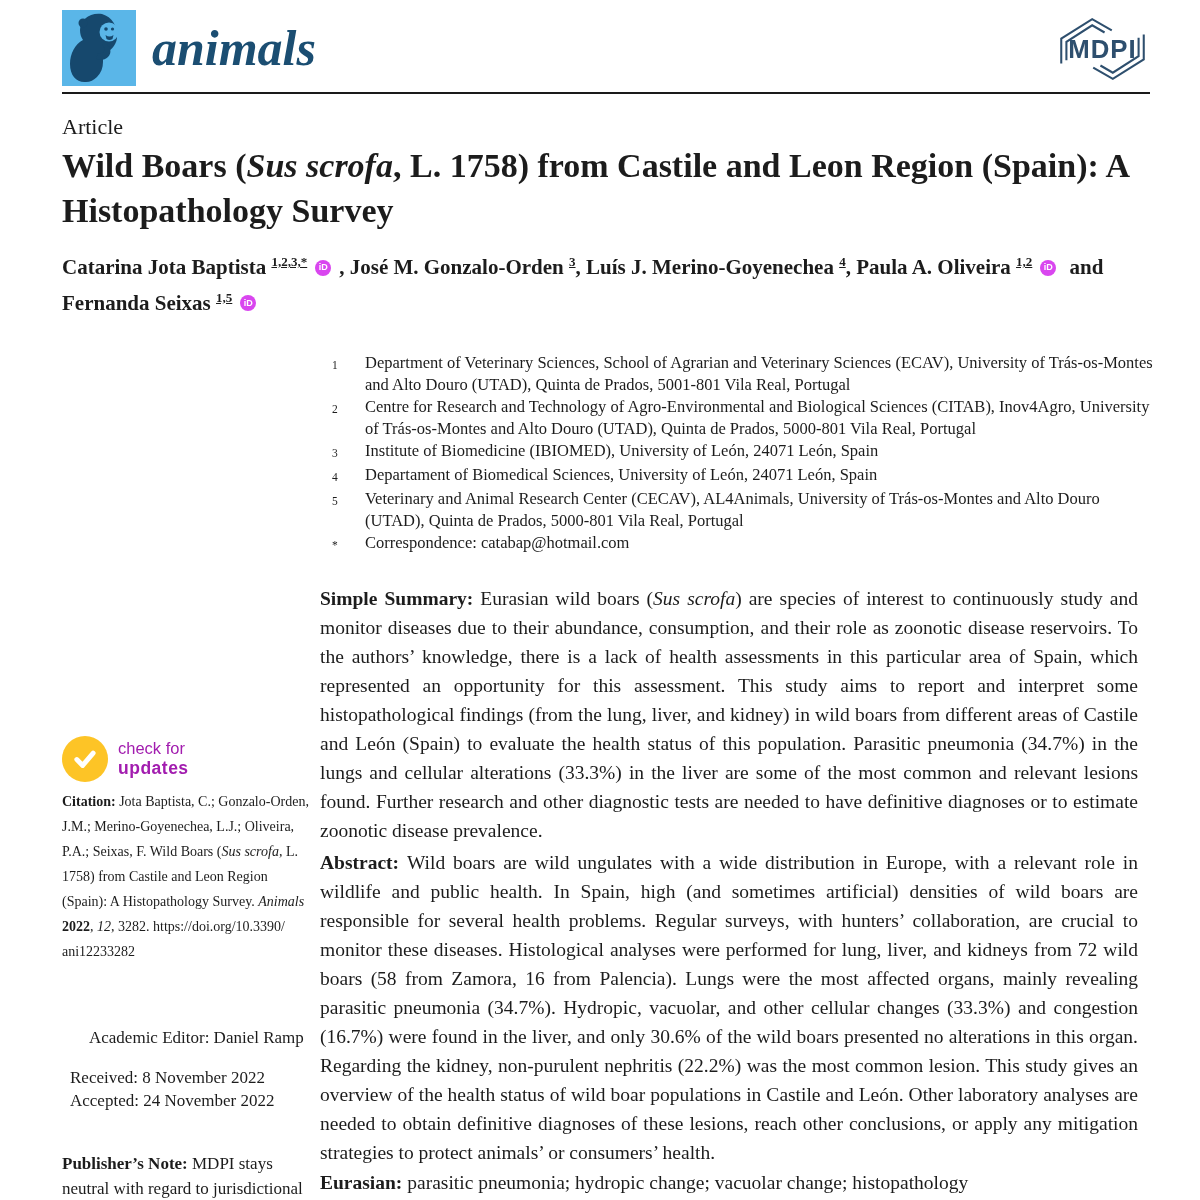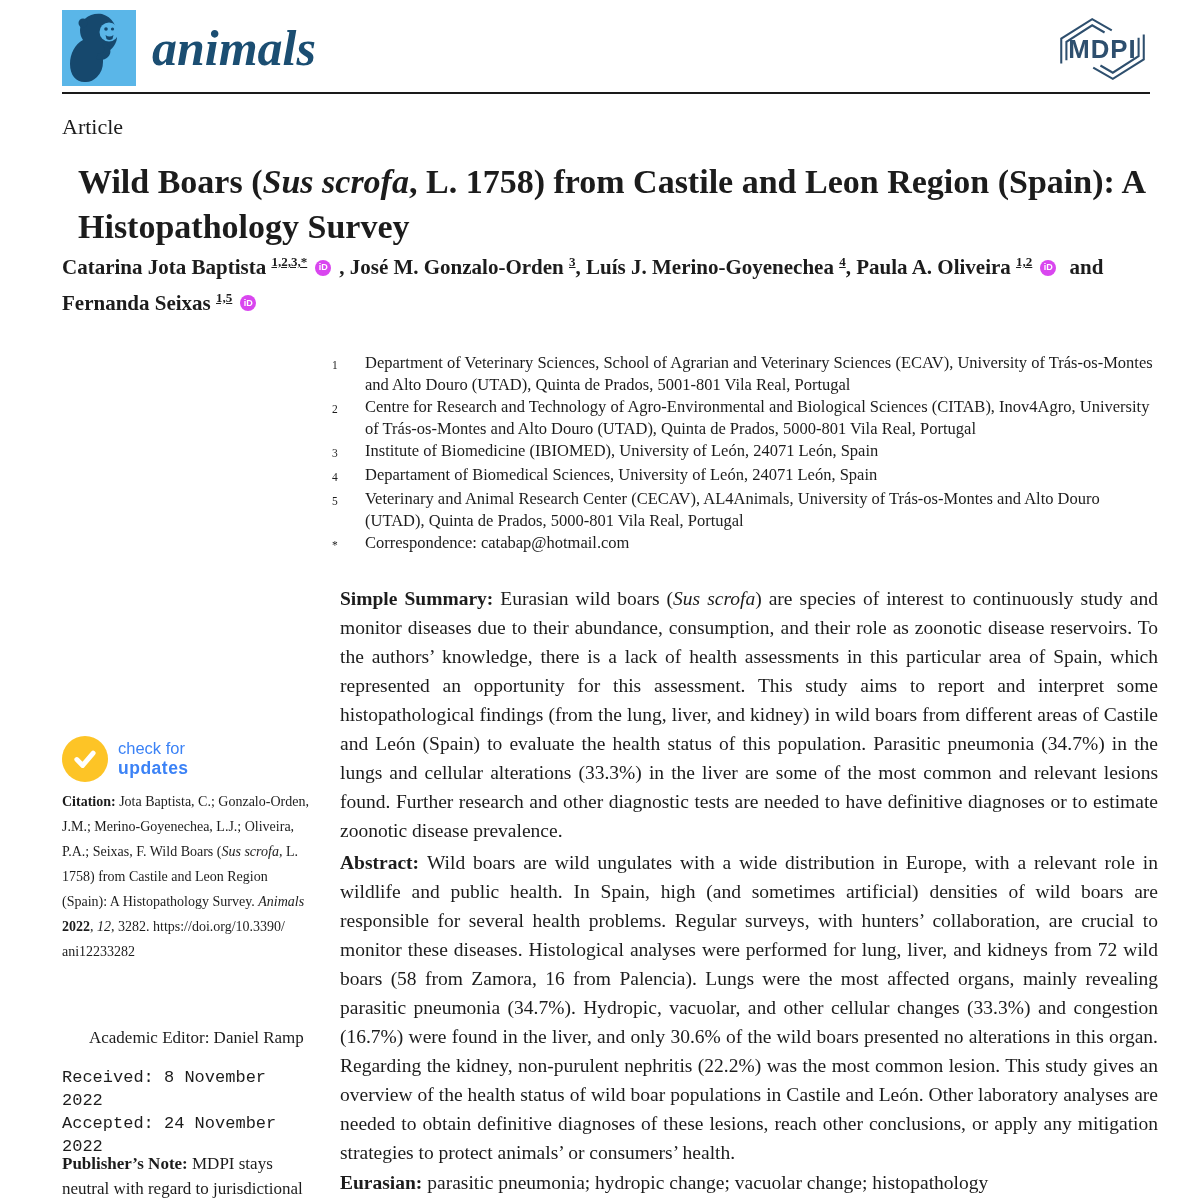--- a/index.html
+++ b/index.html
@@ -16,52 +16,52 @@
     position:absolute;left:90px;top:2px;
     font-size:50px;font-style:italic;font-weight:bold;color:#1b4e72;line-height:76px;
   }
   .mdpi-logo{position:absolute;right:0;top:8px;width:95px;height:66px;}
   .header-rule{position:absolute;left:62px;right:50px;top:92px;border-top:2px solid #1a1a1a;}
 
   
   .article-label{position:absolute;left:62px;top:114px;font-size:22px;}
   .paper-title{
     position:absolute;left:62px;top:144px;width:1070px;
-    font-size:34px;font-weight:bold;line-height:1.32;margin:16px;
+    font-size:34px;font-weight:bold;line-height:1.32;margin:0;
   }
   .authors{
     position:absolute;left:62px;top:250px;width:1088px;
     font-size:21px;font-weight:bold;line-height:1.7;
   }
 
   
   .affiliations{position:absolute;left:332px;top:352px;width:822px;font-size:16.5px;line-height:22px;}
   .aff-row{display:flex;}
   .aff-marker{flex:none;width:33px;font-size:11.5px;padding-top:2px;font-weight:normal;}
   .aff-text{flex:1;}
 
   
   .simple-summary,.abstract,.keywords{
-    position:absolute;left:340px;width:818px;
+    position:absolute;left:320px;width:818px;
     font-size:19.5px;line-height:29px;text-align:justify;
   }
   .simple-summary{top:584px;}
   .abstract{top:848px;}
   .keywords{top:1168px;text-align:left;}
 
   
   .check-updates{position:absolute;left:62px;top:736px;display:flex;align-items:center;gap:10px;cursor:pointer;}
   .cu-circle{width:46px;height:46px;border-radius:50%;background:#fdc426;display:flex;align-items:center;justify-content:center;}
   .cu-circle svg{display:block;}
-  .cu-text{font-family:"Liberation Sans","DejaVu Sans",sans-serif;font-size:16.5px;line-height:1.15;color:#3b82f6;}
+  .cu-text{font-family:"Liberation Sans","DejaVu Sans",sans-serif;font-size:16.5px;line-height:1.15;color:#a21caf;}
   .cu-line2{font-weight:bold;font-size:17.5px;letter-spacing:.5px;}
 
   .citation{position:absolute;left:62px;top:789px;width:254px;font-size:14px;line-height:25px;}
   .academic-editor{position:absolute;left:62px;top:1028px;width:254px;font-size:17px;margin-left:27px;}
-  .dates{position:absolute;left:62px;top:1066px;width:254px;font-size:17px;line-height:23px;font-family:Liberation Mono, monospace;}
+  .dates{position:absolute;left:70px;top:1066px;width:254px;font-size:17px;line-height:23px;}
   .publisher-note{position:absolute;left:62px;top:1151px;width:254px;font-size:17px;line-height:25px;}
 
   
   .s-b{font-weight:bold;}
   .s-i{font-style:italic;}
   .s-sup{vertical-align:super;font-size:62%;line-height:0;text-decoration:underline;}
   .orcid{
     display:inline-flex;align-items:center;justify-content:center;
     width:16px;height:16px;border-radius:50%;background:#d946ef;color:#fff;
     font-size:9px;font-weight:bold;font-family:"Liberation Sans","DejaVu Sans",sans-serif;

